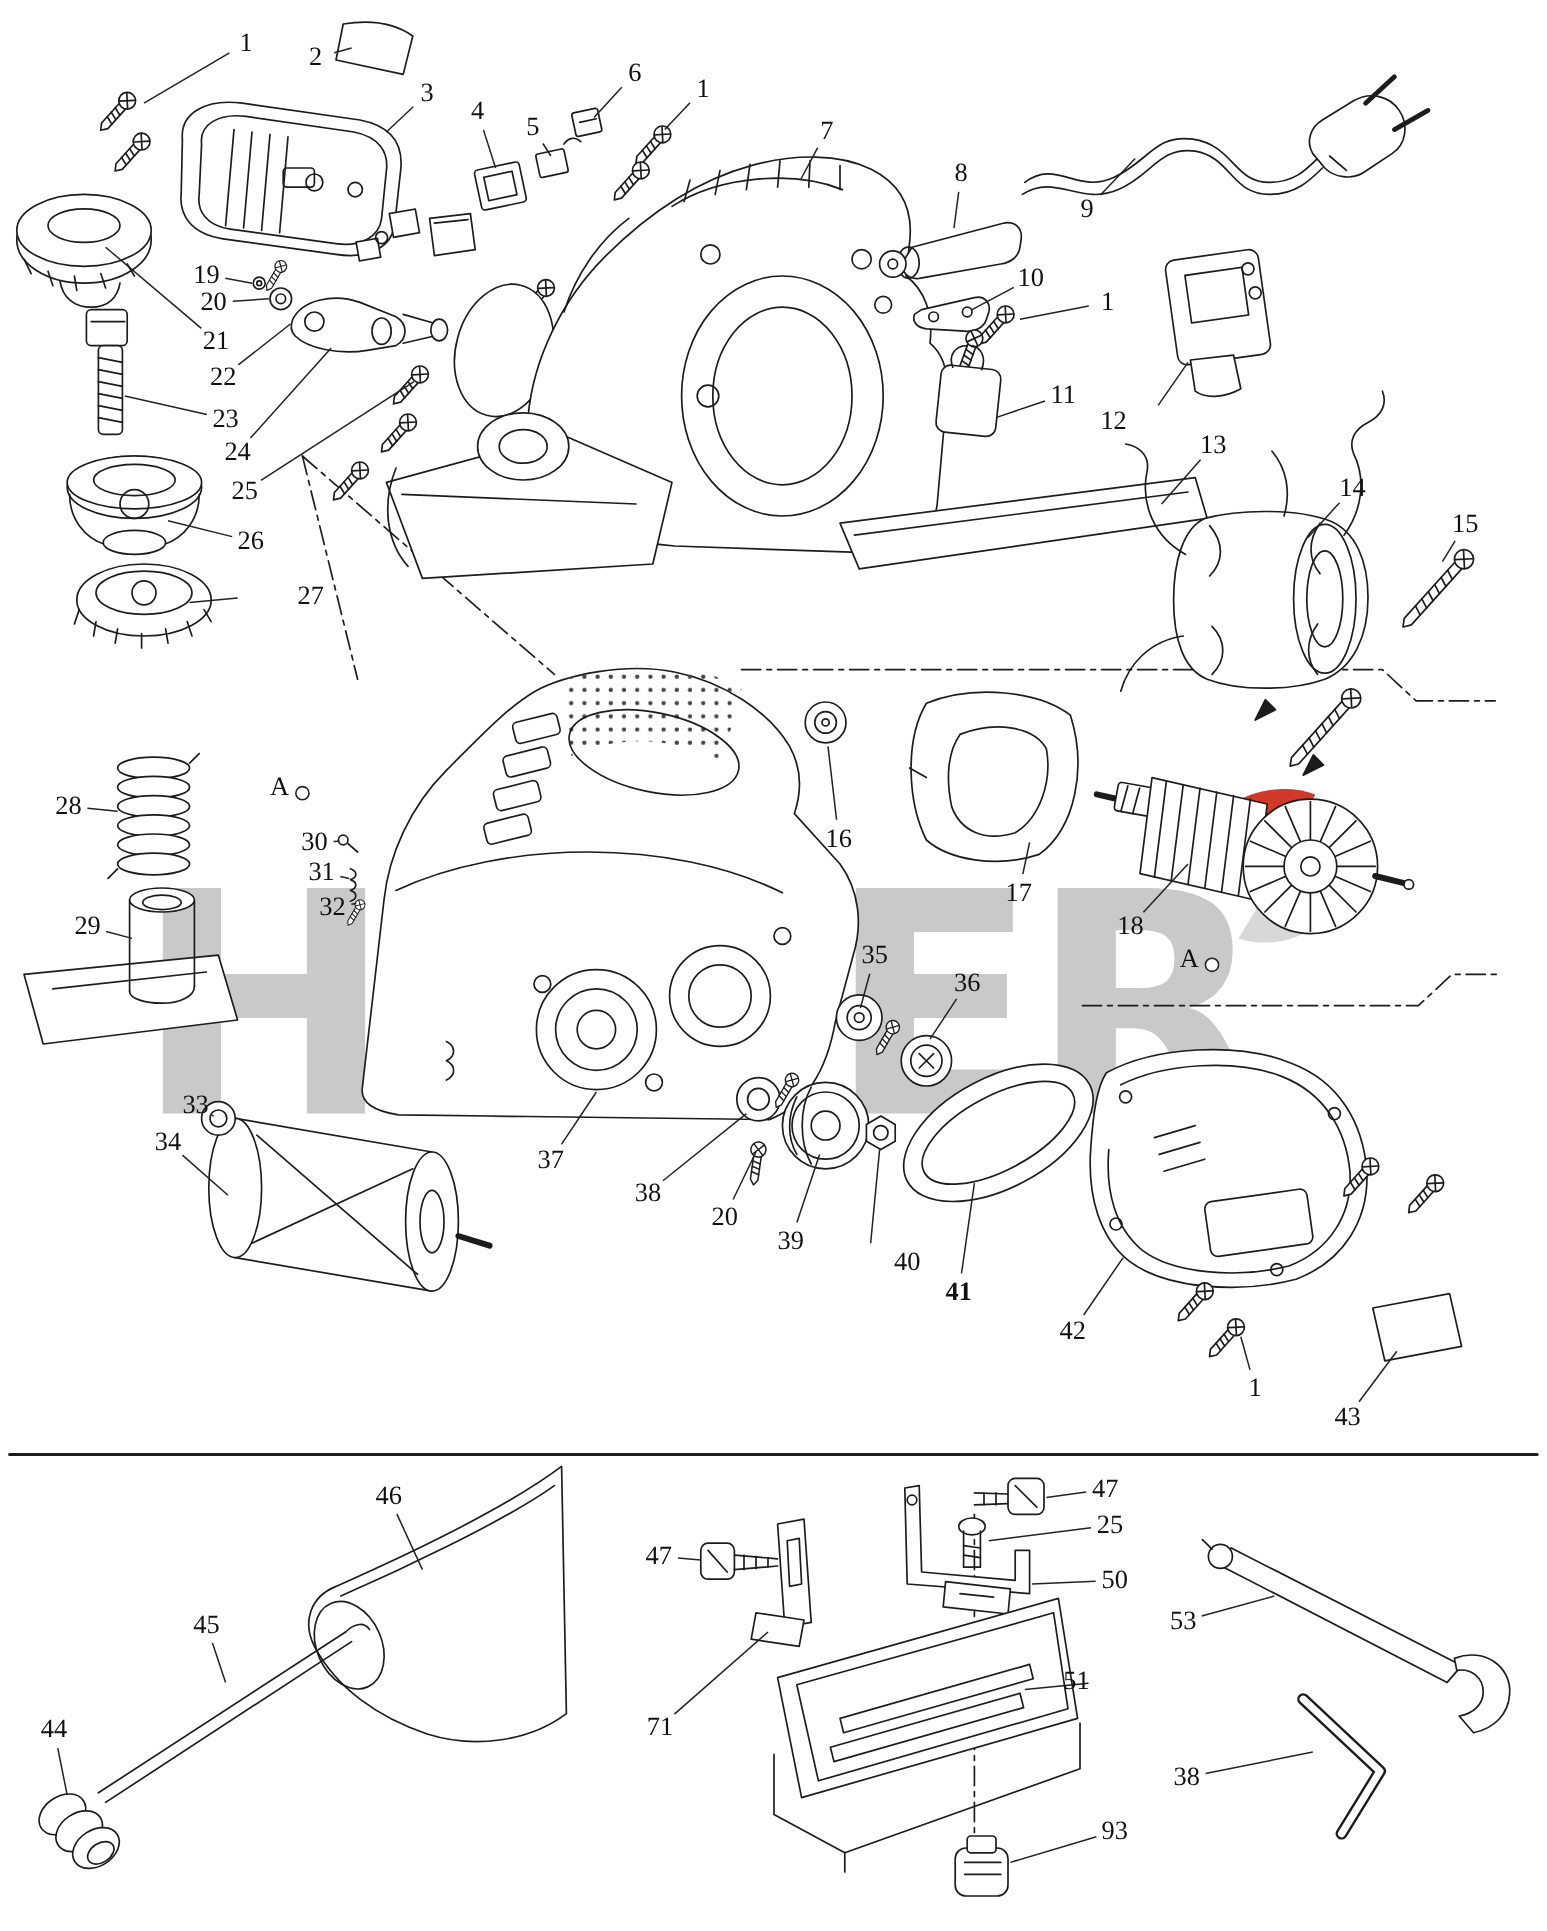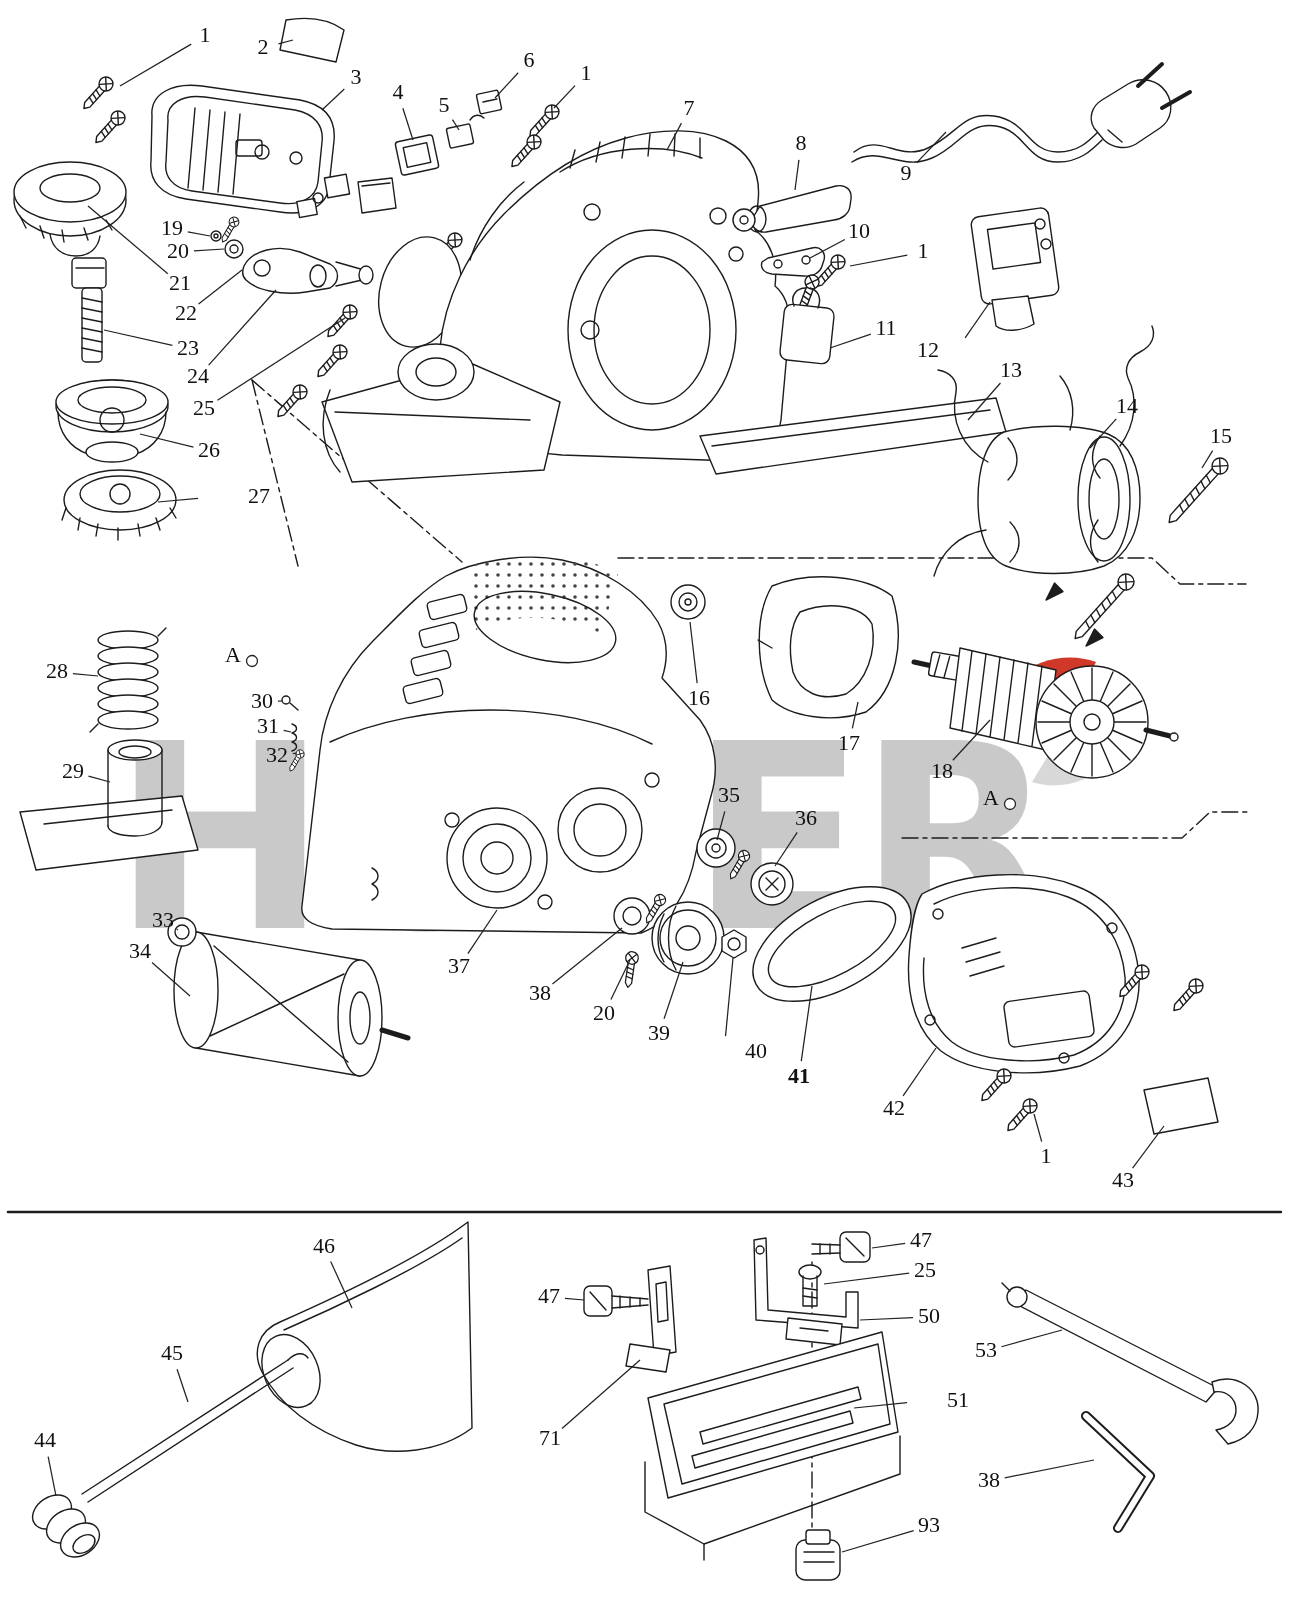--- a/index.html
+++ b/index.html
@@ -610,19 +610,19 @@
       <div class="plabel" style="left: 233px; top: 656px;">A</div>
       <div class="plabel" style="left: 991px; top: 799px;">A</div>
       <div class="plabel" style="left: 45px; top: 1441px;">44</div>
       <div class="plabel" style="left: 172px; top: 1354px;">45</div>
       <div class="plabel" style="left: 324px; top: 1247px;">46</div>
       <div class="plabel" style="left: 549px; top: 1297px;">47</div>
       <div class="plabel" style="left: 550px; top: 1439px;">71</div>
       <div class="plabel" style="left: 921px; top: 1241px;">47</div>
       <div class="plabel" style="left: 925px; top: 1271px;">25</div>
       <div class="plabel" style="left: 929px; top: 1317px;">50</div>
-      <div class="plabel" style="left: 958px; top: 1401px;">51</div>
+      <div class="plabel" style="left: 897px; top: 1401px;">51</div>
       <div class="plabel" style="left: 929px; top: 1526px;">93</div>
       <div class="plabel" style="left: 986px; top: 1351px;">53</div>
       <div class="plabel" style="left: 989px; top: 1481px;">38</div>
     </div>
 
 </div>
 
 </body></html>

